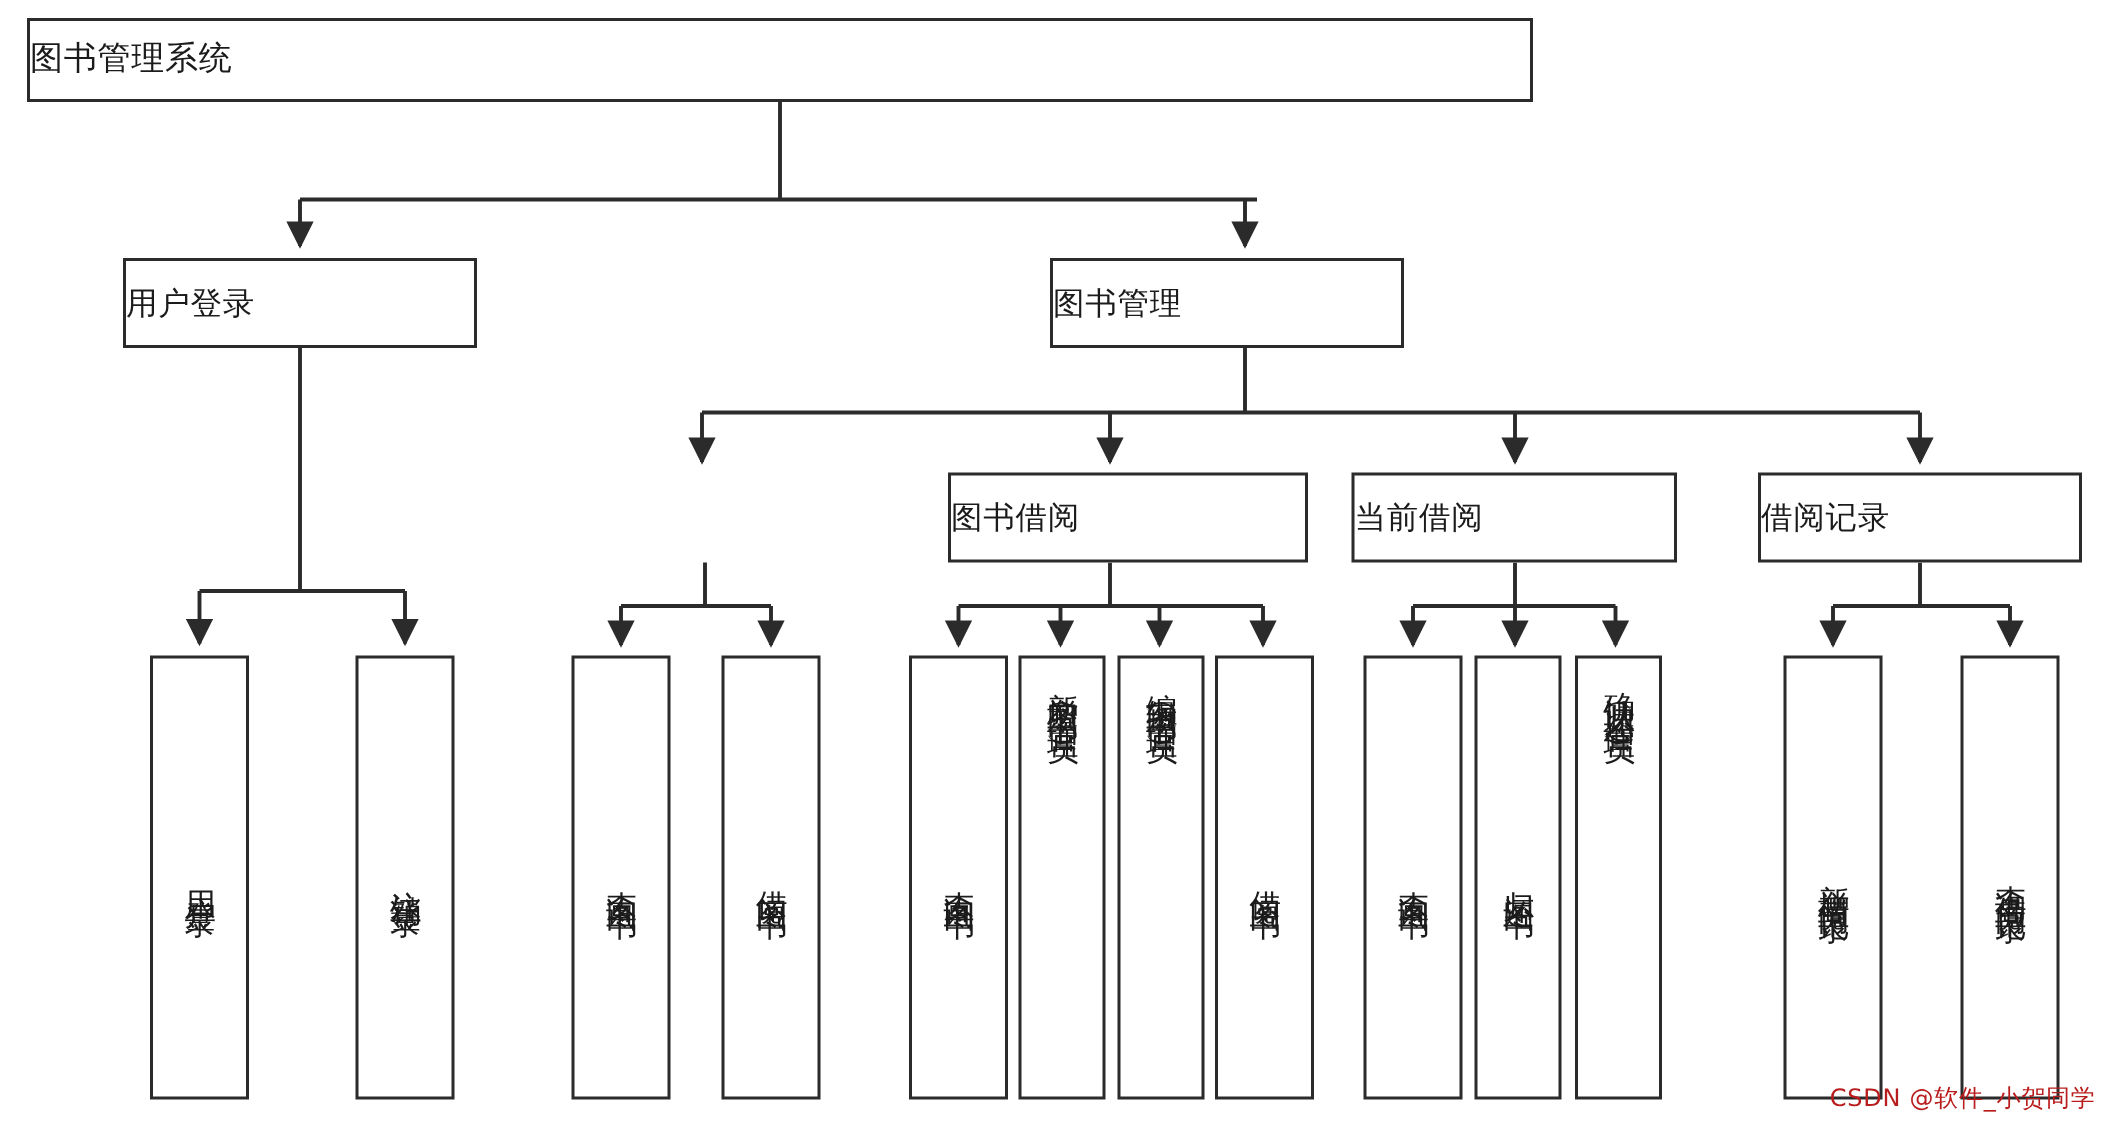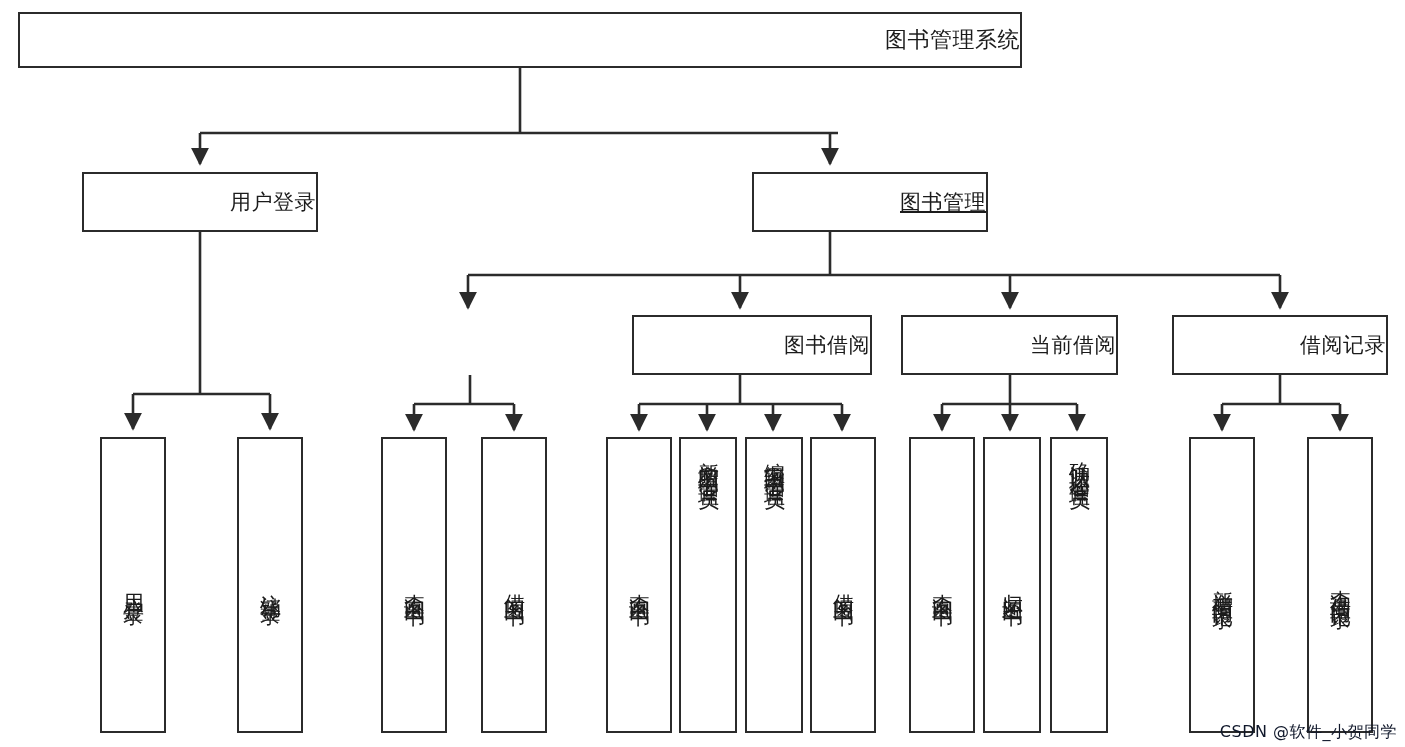--- a/index.html
+++ b/index.html
@@ -22,21 +22,21 @@
     height:747px;
     pointer-events:none;
   }
   .node{
     position:absolute;
     box-sizing:border-box;
     border:2.5px solid #2b2b2b;
     background:#ffffff;
     display:flex;
     align-items:center;
-    justify-content:flex-end;
+    justify-content:flex-start;
     z-index:2;
   }
   .node .label{
     display:block;
     line-height:1.18;
     letter-spacing:0.5px;
     color:#1b1b1b;
     text-align:center;
     white-space:nowrap;
   }
@@ -61,21 +61,21 @@
     max-height:100%;
   }
   .node.vert.topalign{
     align-items:flex-start;
   }
   .watermark{
     position:absolute;
     right:8px;
     bottom:4px;
     font-size:16px;
-    color:#0f172a;
+    color:#b91c1c;
     letter-spacing:0.5px;
     z-index:5;
     white-space:nowrap;
     font-family:"DejaVu Sans","Liberation Sans",sans-serif;
   }
 </style>
 </head>
 <body>
 
 <div id="canvas">
@@ -130,21 +130,21 @@
     </g>
   </svg>
 
   <div class="node horiz root" style="left:18px;top:12px;width:1004px;height:56px;">
     <span class="label">图书管理系统</span>
   </div>
 
   <div class="node horiz" style="left:82px;top:172px;width:236px;height:60px;">
     <span class="label">用户登录</span>
   </div>
-  <div class="node horiz" style="left:752px;top:172px;width:236px;height:60px;text-decoration:underline;">
+  <div class="node horiz" style="left:700px;top:172px;width:236px;height:60px;">
     <span class="label">图书管理</span>
   </div>
 
   <div class="node horiz" style="left:632px;top:315px;width:240px;height:60px;">
     <span class="label">图书借阅</span>
   </div>
   <div class="node horiz" style="left:1172px;top:315px;width:216px;height:60px;">
     <span class="label">借阅记录</span>
   </div>
   <div class="node horiz" style="left:901px;top:315px;width:217px;height:60px;">

